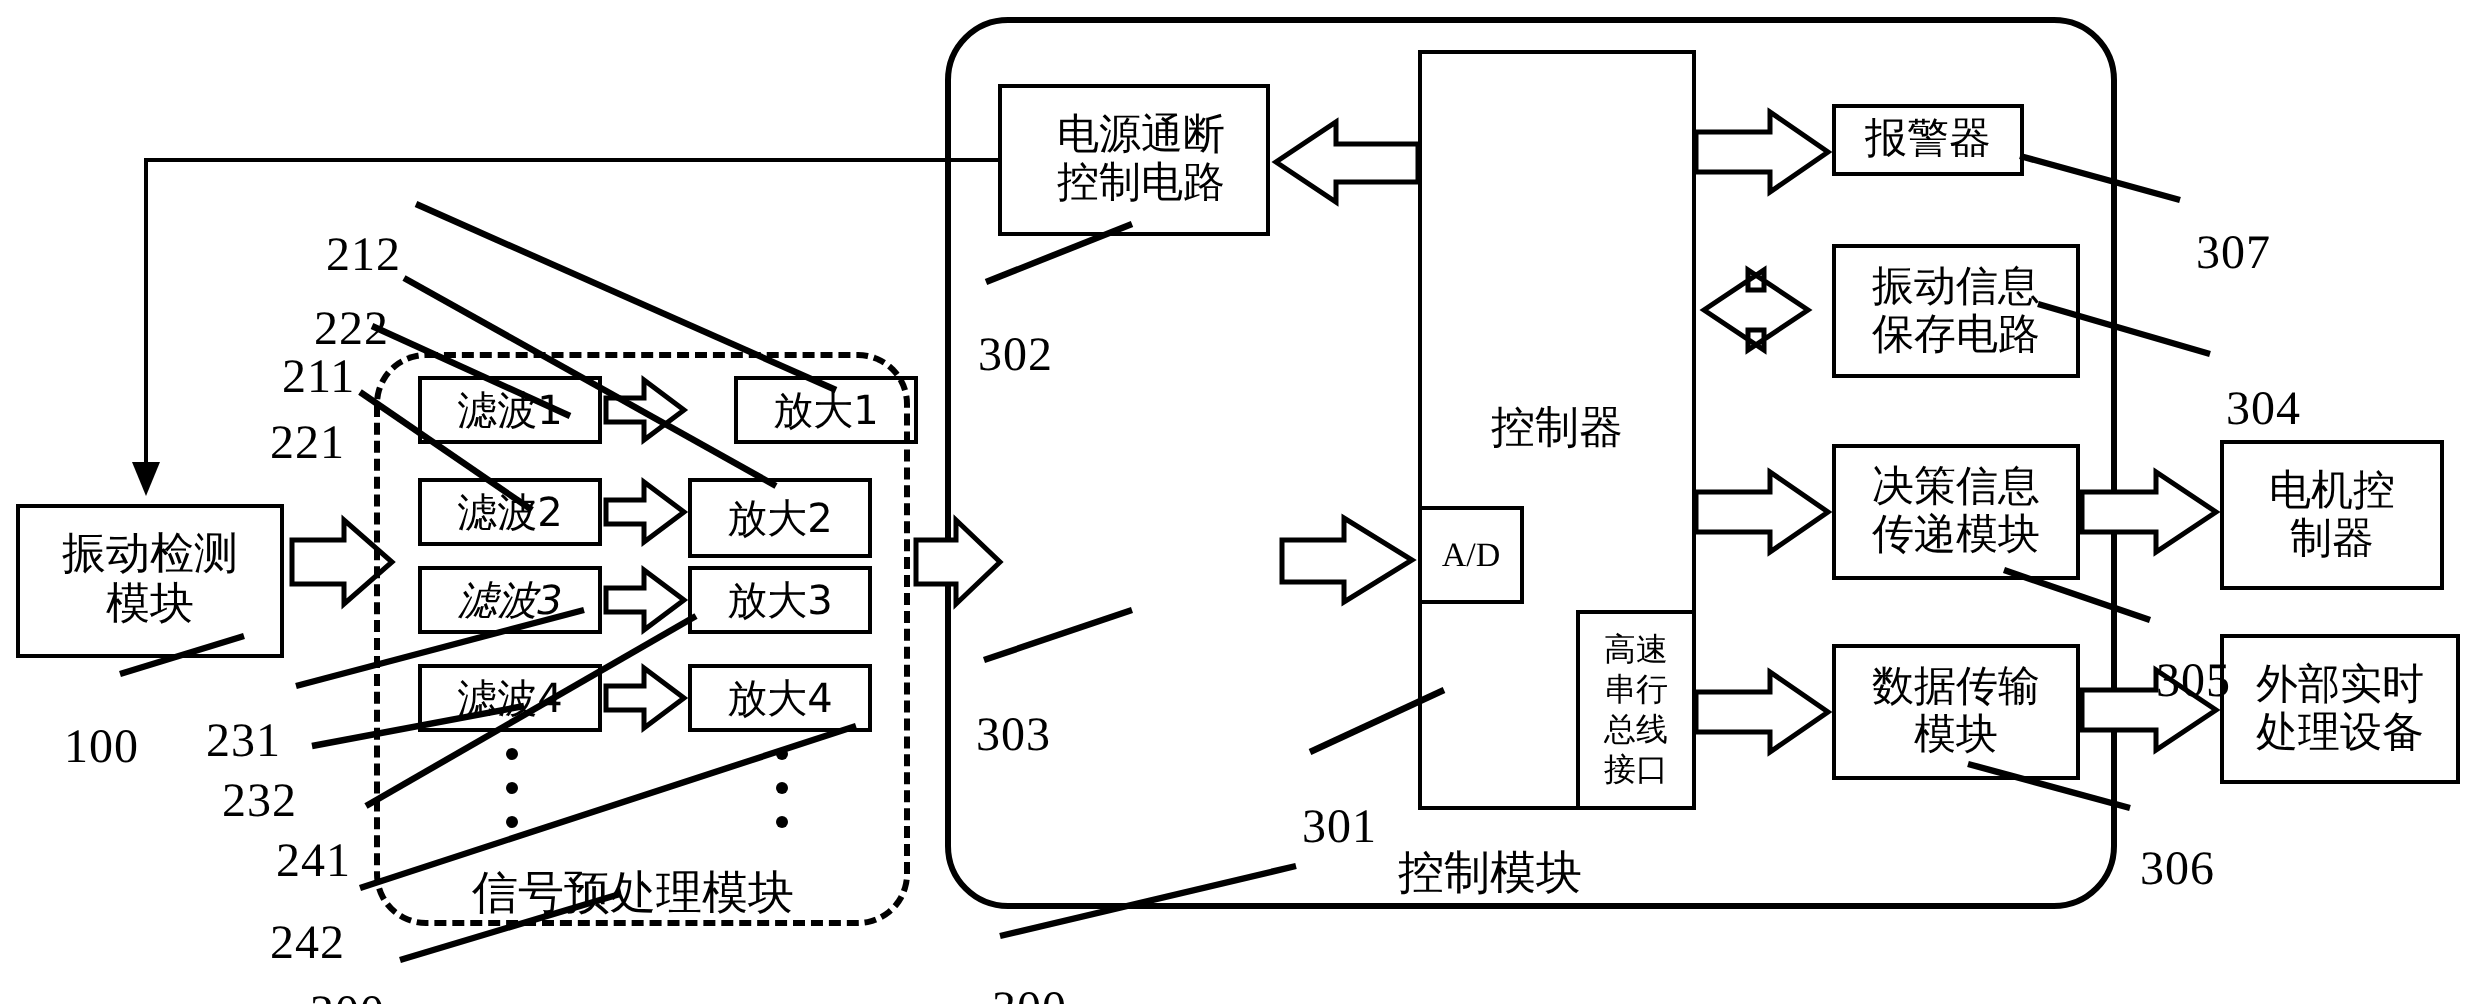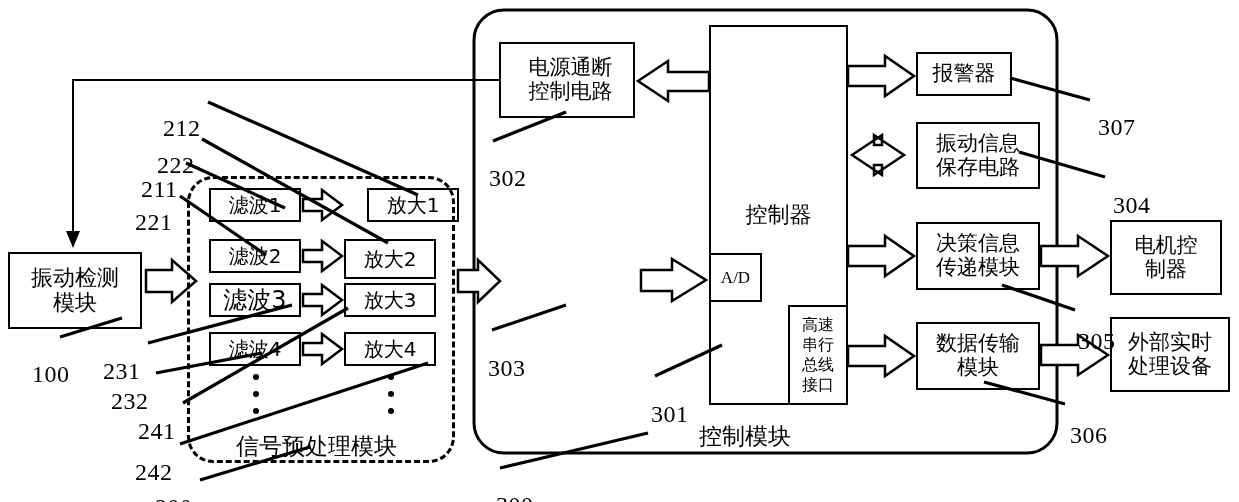--- a/index.html
+++ b/index.html
@@ -114,21 +114,21 @@
     </g>
   </svg>
 
   <div class="dashbox" style="left:187px;top:176px;width:268px;height:287px;"></div>
 
   <div class="box" style="left:8px;top:243px;width:134px;height:77px;font-size:22px;margin-top:9px;">振动检测
 模块</div>
 
   <div class="box" style="left:209px;top:188px;width:92px;height:34px;font-size:20px;">滤波1</div>
   <div class="box" style="left:209px;top:239px;width:92px;height:34px;font-size:20px;">滤波2</div>
-  <div class="box" style="left:209px;top:283px;width:92px;height:34px;font-size:24px;">滤波3</div>
+  <div class="box" style="left:209px;top:283px;width:92px;height:34px;font-size:20px;font-style:italic;">滤波3</div>
   <div class="box" style="left:209px;top:332px;width:92px;height:34px;font-size:20px;">滤波4</div>
 
   <div class="box" style="left:344px;top:188px;width:92px;height:34px;font-size:20px;margin-left:23px;">放大1</div>
   <div class="box" style="left:344px;top:239px;width:92px;height:40px;font-size:20px;">放大2</div>
   <div class="box" style="left:344px;top:283px;width:92px;height:34px;font-size:20px;">放大3</div>
   <div class="box" style="left:344px;top:332px;width:92px;height:34px;font-size:20px;">放大4</div>
 
   <div class="vdots" style="left:252px;top:374px;width:8px;height:40px;">
       <i></i>
       <i></i>
@@ -146,21 +146,21 @@
 
   <div class="box" style="left:709px;top:25px;width:139px;height:380px;font-size:22px;align-items:center;">控制器</div>
 
   <div class="box" style="left:709px;top:253px;width:53px;height:49px;font-size:17px;font-family:'Liberation Serif',serif;">A/D</div>
 
   <div class="box" style="left:788px;top:305px;width:60px;height:100px;font-size:16px;line-height:1.25;">高速
 串行
 总线
 接口</div>
 
-  <div class="box" style="left:916px;top:52px;width:96px;height:44px;font-size:21px;">报警器</div>
+  <div class="box" style="left:916px;top:52px;width:96px;height:36px;font-size:21px;">报警器</div>
 
   <div class="box" style="left:916px;top:122px;width:124px;height:67px;font-size:21px;">振动信息
 保存电路</div>
 
   <div class="box" style="left:916px;top:222px;width:124px;height:68px;font-size:21px;">决策信息
 传递模块</div>
 
   <div class="box" style="left:916px;top:322px;width:124px;height:68px;font-size:21px;">数据传输
 模块</div>
 

